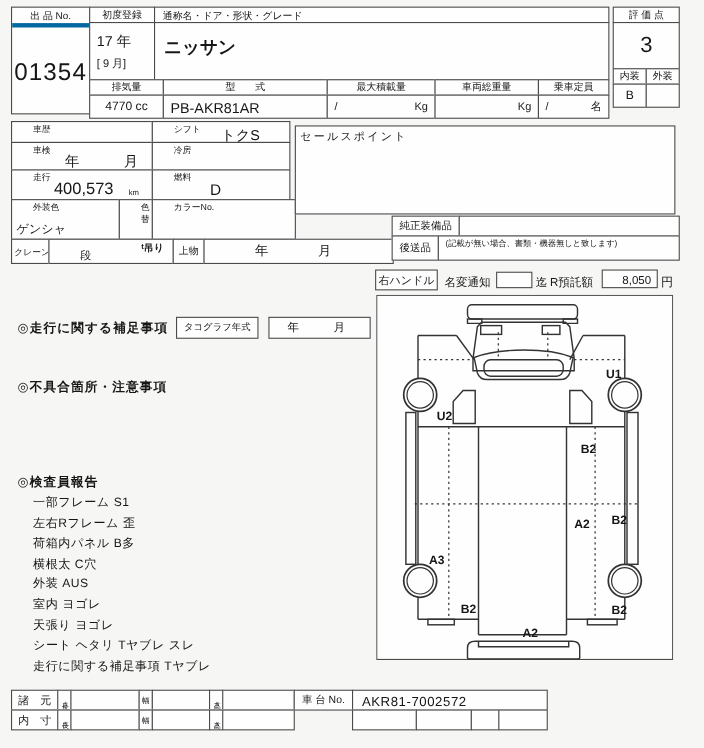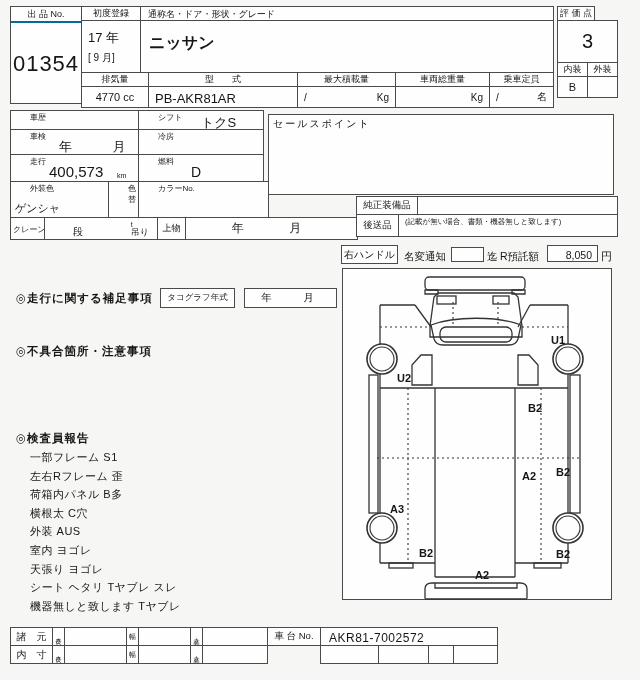--- a/index.html
+++ b/index.html
@@ -15,29 +15,29 @@
   .lbl-c{font-size:9px;display:flex;align-items:center;justify-content:center;}
   .val-c{display:flex;align-items:center;justify-content:center;}
   .corner-lbl{position:absolute;top:1px;left:3px;font-size:8px;margin-left:16px;}
   .big{font-size:22px;letter-spacing:1px;}
   .grade-big{font-size:20px;}
   .split{display:flex;align-items:center;justify-content:space-between;padding:0 6px;box-sizing:border-box;}
   .note-title{font-size:11.5px;font-weight:600;letter-spacing:1px;}
   .insp-item{font-size:11px;height:18.6px;line-height:18.6px;letter-spacing:.5px;}
   .vtext{writing-mode:vertical-rl;text-orientation:upright;font-size:6.5px;line-height:10px;display:flex;align-items:center;justify-content:center;}
   .unit{font-size:7px;}
-  .tsuri{display:inline-flex;flex-direction:column;align-items:flex-start;line-height:8px;font-size:9px;}
+  .tsuri{display:inline-flex;flex-direction:row;align-items:flex-start;line-height:8px;font-size:9px;font-weight:bold;}
   .tsuri .tt{font-size:7px;line-height:7px;}
   svg text{font-family:"Liberation Sans","DejaVu Sans",sans-serif;}
 </style>
 </head>
 <body>
 
 <div class="c" style="left:10px;top:6px;width:72px;height:98px;">
-  <div style="border-bottom:2px solid #0369a1;height:14px;" class="lbl-c">出 品 No.</div>
+  <div style="border-bottom:4px solid #0369a1;height:14px;" class="lbl-c">出 品 No.</div>
   <div class="val-c big" style="height:82px;">01354</div>
 </div>
 
 <div class="c lbl-c" style="left:81px;top:6px;width:60px;height:15px;">初度登録</div>
 <div class="c" style="left:81px;top:20px;width:60px;height:53px;">
   <div class="t" style="left:6px;top:8px;font-size:13px;">17 年</div>
   <div class="t" style="left:6px;top:30px;font-size:10px;">[ 9 月]</div>
 </div>
 
 <div class="c lbl" style="left:140px;top:6px;width:414px;height:15px;">通称名・ドア・形状・グレード</div>
@@ -63,21 +63,21 @@
 <div class="c split" style="left:395px;top:86px;width:95px;height:22px;font-size:10px;justify-content:flex-end;">
   <span>Kg</span>
 </div>
 
 <div class="c lbl-c" style="left:489px;top:72px;width:65px;height:15px;">乗車定員</div>
 <div class="c split" style="left:489px;top:86px;width:65px;height:22px;font-size:10px;">
   <span>/</span>
   <span>名</span>
 </div>
 
-<div class="c lbl-c" style="left:557px;top:6px;width:38px;height:15px;">評 価 点</div>
+<div class="c lbl-c" style="left:557px;top:6px;width:61px;height:15px;">評 価 点</div>
 <div class="c val-c grade-big" style="left:557px;top:20px;width:61px;height:43px;">3</div>
 <div class="c lbl-c" style="left:557px;top:62px;width:31px;height:15px;">内装</div>
 <div class="c lbl-c" style="left:587px;top:62px;width:31px;height:15px;">外装</div>
 <div class="c val-c" style="left:557px;top:76px;width:31px;height:22px;font-size:11px;">B</div>
 <div class="c val-c" style="left:587px;top:76px;width:31px;height:22px;font-size:11px;"></div>
 
 <div class="c" style="left:10px;top:110px;width:129px;height:20px;">
   <span class="corner-lbl">車歴</span>
 </div>
 <div class="c" style="left:138px;top:110px;width:126px;height:20px;">
@@ -156,21 +156,21 @@
 <div class="t note-title" style="left:16px;top:431px;">◎検査員報告</div>
 <div class="t" style="left:30px;top:448px;">
   <div class="insp-item">一部フレーム S1</div>
   <div class="insp-item">左右Rフレーム 歪</div>
   <div class="insp-item">荷箱内パネル B多</div>
   <div class="insp-item">横根太 C穴</div>
   <div class="insp-item">外装 AUS</div>
   <div class="insp-item">室内 ヨゴレ</div>
   <div class="insp-item">天張り ヨゴレ</div>
   <div class="insp-item">シート ヘタリ Tヤブレ スレ</div>
-  <div class="insp-item">機器無しと致します Tヤブレ</div>
+  <div class="insp-item">走行に関する補足事項 Tヤブレ</div>
 </div>
 
 <svg style="position:absolute;left:342px;top:268px;" width="270" height="332" viewBox="0 0 270 332">
   <rect x="0.5" y="0.5" width="269" height="331" fill="#fefefe" stroke="#4a4a4a"></rect>
   <g fill="none" stroke="#333" stroke-width="1.3">
 
     <rect x="83" y="9" width="100" height="13" rx="4"></rect>
     <path d="M83 22 h13 v4 h-13 z M170 22 h13 v4 h-13 z"></path>
 
     <path d="M96 25 h76 l4 4 4 29 v11 h-92 v-11 l4 -29 z"></path>

